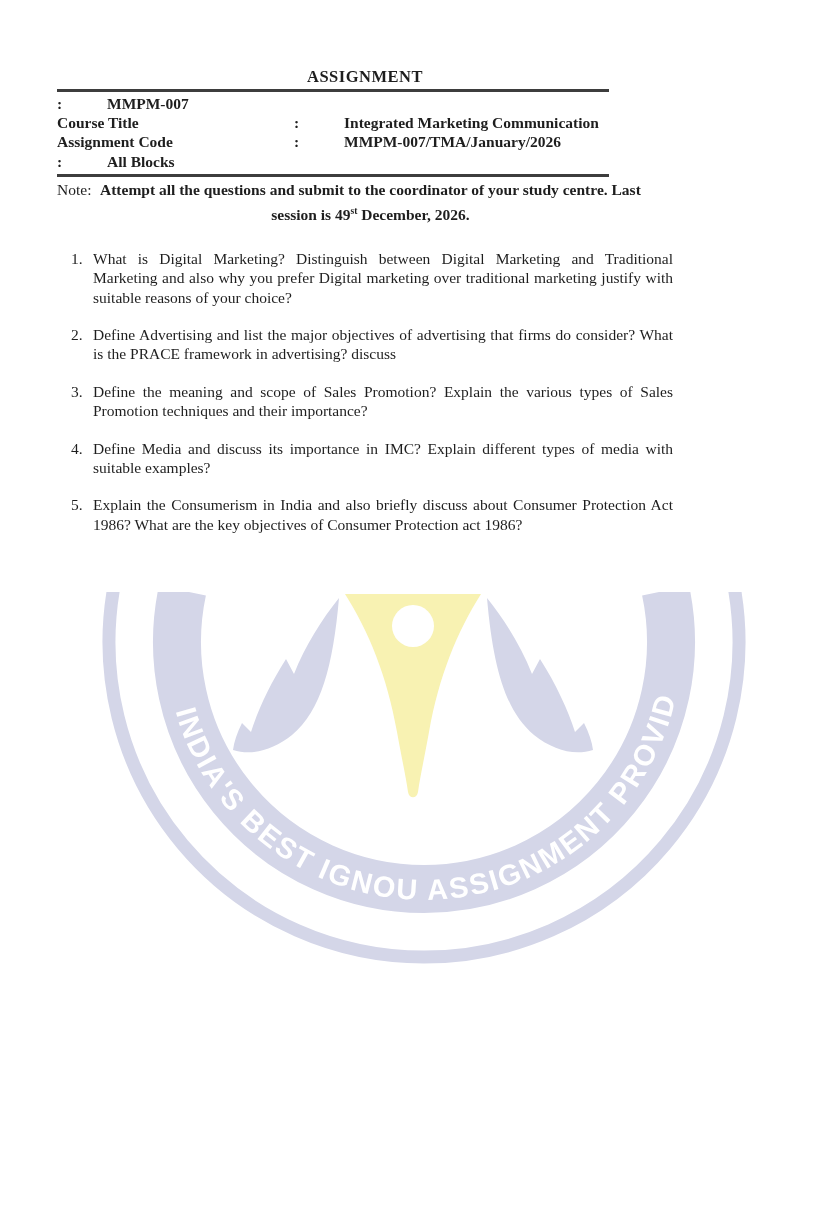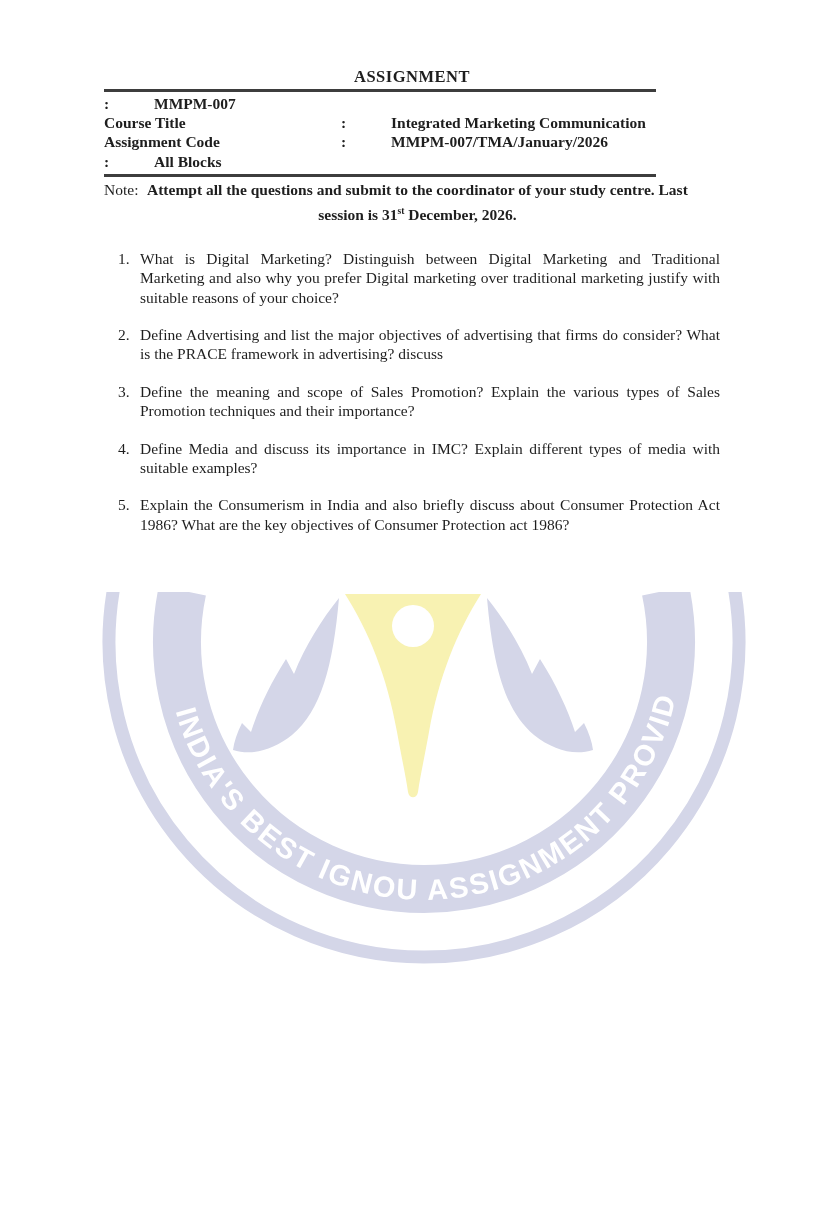--- a/index.html
+++ b/index.html
@@ -29,21 +29,21 @@
   .watermark text {
     font-family: "Liberation Sans", "DejaVu Sans", sans-serif;
     font-weight: bold;
     font-size: 29px;
     letter-spacing: 2px;
   }
 
   
   .content {
     position: relative;
-    padding: 67px 87px 0 104px;
+    padding: 67px 87px 0 57px;
   }
 
   .doc-title {
     width: 616px;
     text-align: center;
     font-weight: bold;
     font-size: 16.5px;
     letter-spacing: 0.5px;
     line-height: 19px;
   }
@@ -153,21 +153,21 @@
       </div>
     </div>
 
     <div class="note">
       <span class="note-prefix">Note:</span>
       <div class="note-body">
         <div class="note-line">
           <span>Attempt all the questions and submit to the coordinator of your study centre. Last</span>
         </div>
         <div class="note-line">
-          <span>session is 31</span><sup>st</sup><span> December, 2026.</span>
+          <span>session is 49</span><sup>st</sup><span> December, 2026.</span>
         </div>
       </div>
     </div>
 
     <div class="questions">
       <div class="q-item">
         <span class="q-num">1.</span>
         <div class="q-text">What is Digital Marketing? Distinguish between Digital Marketing and Traditional Marketing and also why you prefer Digital marketing over traditional marketing justify with suitable reasons of your choice?</div>
       </div>
       <div class="q-item">

